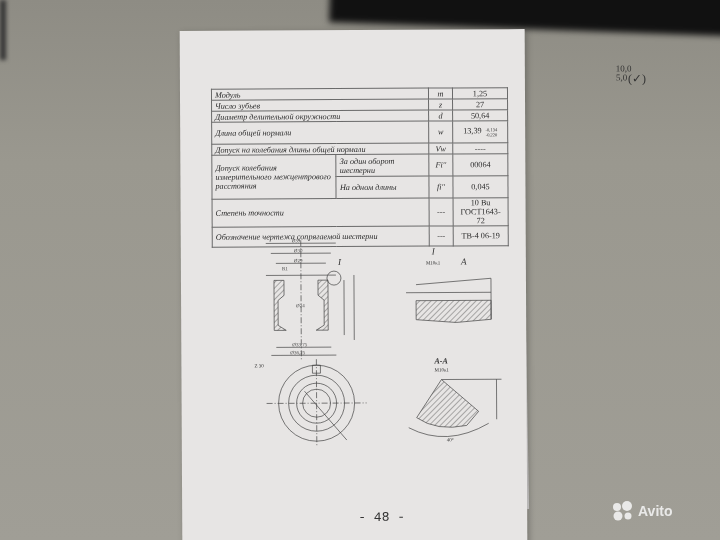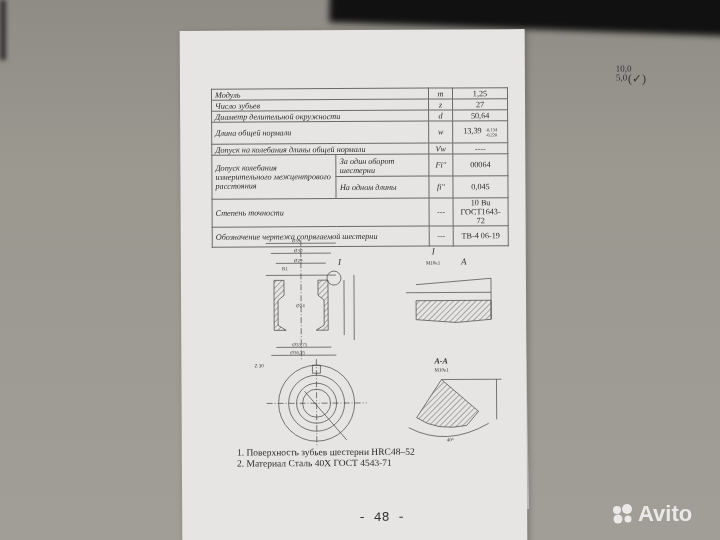--- a/index.html
+++ b/index.html
@@ -17,21 +17,21 @@
     table.params td{border:0.8px solid #6a6a6a;padding:0 3px;height:10px;vertical-align:middle;}
     table.params td.sym{text-align:center;width:17px;}
     table.params td.val{text-align:center;width:48px;font-style:normal;margin-top:48px;}
     table.params td.lbl{width:210px;}
     sup.tol{font-size:4.5px;line-height:5px;display:inline-block;vertical-align:middle;margin-left:2px;}
     .drawing{position:absolute;}
     .notes{position:absolute;left:55px;top:417px;font-size:9.5px;color:#2a2a2a;line-height:11px;}
     .title{position:absolute;left:140px;top:448px;font-size:11px;font-weight:bold;text-align:center;color:#222;line-height:13px;width:120px;}
     .pagenum{position:absolute;left:176px;top:480px;font-size:13px;color:#333;font-family:Liberation Mono, monospace;}
     .avito{position:absolute;left:612px;top:501px;display:flex;align-items:center;gap:4px;}
-    .avito-text{font-family:"Liberation Sans",sans-serif;font-weight:bold;font-size:22px;color:#f4f4f4;opacity:.88;}
+    .avito-text{font-family:"Liberation Sans",sans-serif;font-weight:bold;font-size:14px;color:#f4f4f4;opacity:.88;}
   </style>
 </head>
 <body>
 
 <div class="dark-top"></div>
 <div class="leftedge"></div>
 <div class="sheet-back"></div>
 
 <div class="sheet">
 
@@ -159,24 +159,20 @@
         <circle cx="70" cy="48" r="20"></circle>
         <circle cx="70" cy="48" r="14"></circle>
       <line x1="20" y1="48" x2="120" y2="48" stroke-dasharray="6,2,1,2"></line>
       <line x1="70" y1="4" x2="70" y2="92" stroke-dasharray="6,2,1,2"></line>
       <line x1="58" y1="36" x2="100" y2="85"></line>
       <rect x="66" y="10" width="8" height="8"></rect>
     </g>
     <text x="8" y="12" font-size="5" fill="#333">Z 30</text>
   </svg>
 
-  <div class="notes">
-    <div>1. Поверхность зубьев шестерни HRC48–52</div>
-    <div>2. Материал Сталь 40Х ГОСТ 4543-71</div>
-  </div>
 
 
   <div class="pagenum">- 48 -</div>
 </div>
 
 <div class="avito">
   <svg width="22" height="20">
     <circle cx="5" cy="6" r="4" fill="#f4f4f4" opacity=".88"></circle>
     <circle cx="15" cy="5" r="5" fill="#f4f4f4" opacity=".88"></circle>
     <circle cx="6" cy="15" r="4.5" fill="#f4f4f4" opacity=".88"></circle>

